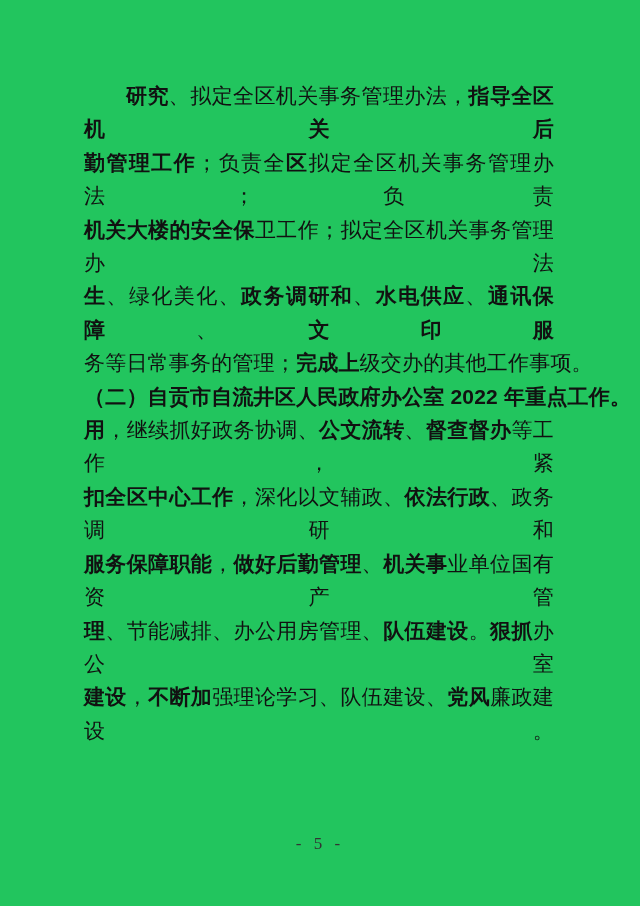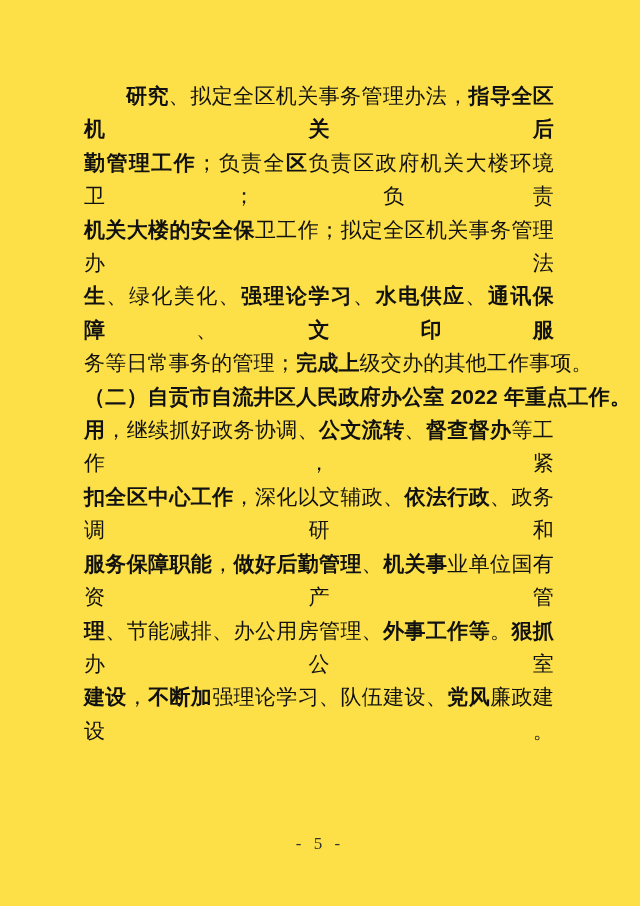--- a/index.html
+++ b/index.html
@@ -11,21 +11,21 @@
     width: 640px;
     height: 906px;
     position: relative;
     font-family: "Liberation Sans", "DejaVu Sans", sans-serif;
     color: #111111;
     overflow: hidden;
   }
   .page {
     position: absolute;
     inset: 0;
-    background: #fde047;
+    background: #22c55e;
   }
   .text-block {
     position: absolute;
     left: 84px;
     top: 79px;
     width: 470px;
   }
   .line {
     font-size: 21px;
     line-height: 33.4px;
@@ -56,25 +56,25 @@
     letter-spacing: 4px;
     color: #333333;
   }
 </style>
 </head>
 <body>
 
 <div class="page">
   <div class="text-block">
       <div class="line just ind"><span class="b">研究</span><span>、拟定全区机关事务管理办法，</span><span class="b">指导全区机关后</span></div>
-      <div class="line just"><span class="b">勤管理工作</span><span>；负责全</span><span class="b">区</span><span>负责区政府机关大楼环境卫；负责</span></div>
+      <div class="line just"><span class="b">勤管理工作</span><span>；负责全</span><span class="b">区</span><span>拟定全区机关事务管理办法；负责</span></div>
       <div class="line just"><span class="b">机关大楼的安全保</span><span>卫工作；拟定全区机关事务管理办法</span></div>
-      <div class="line just"><span class="b">生</span><span>、绿化美化、</span><span class="b">强理论学习</span><span>、</span><span class="b">水电供应</span><span>、</span><span class="b">通讯保障</span><span>、</span><span class="b">文印服</span></div>
+      <div class="line just"><span class="b">生</span><span>、绿化美化、</span><span class="b">政务调研和</span><span>、</span><span class="b">水电供应</span><span>、</span><span class="b">通讯保障</span><span>、</span><span class="b">文印服</span></div>
       <div class="line"><span>务等日常事务的管理；</span><span class="b">完成上</span><span>级交办的其他工作事项。</span></div>
       <div class="line"><span class="b">（二）自贡市自流井区人民政府办公室 2022 年重点工作。</span></div>
       <div class="line just"><span class="b">用</span><span>，继续抓好政务协调、</span><span class="b">公文流转</span><span>、</span><span class="b">督查督办</span><span>等工作，紧</span></div>
       <div class="line just"><span class="b">扣全区中心工作</span><span>，深化以文辅政、</span><span class="b">依法行政</span><span>、政务调研和</span></div>
       <div class="line just"><span class="b">服务保障职能</span><span>，</span><span class="b">做好后勤管理</span><span>、</span><span class="b">机关事</span><span>业单位国有资产管</span></div>
-      <div class="line just"><span class="b">理</span><span>、节能减排、办公用房管理、</span><span class="b">外事工作等</span><span>。</span><span class="b">狠抓</span><span>办公室</span></div>
+      <div class="line just"><span class="b">理</span><span>、节能减排、办公用房管理、</span><span class="b">队伍建设</span><span>。</span><span class="b">狠抓</span><span>办公室</span></div>
       <div class="line just"><span class="b">建设</span><span>，</span><span class="b">不断加</span><span>强理论学习、队伍建设、</span><span class="b">党风</span><span>廉政建设。</span></div>
     </div>
   <div class="page-number">- 5 -</div>
 </div>
 
 </body></html>

